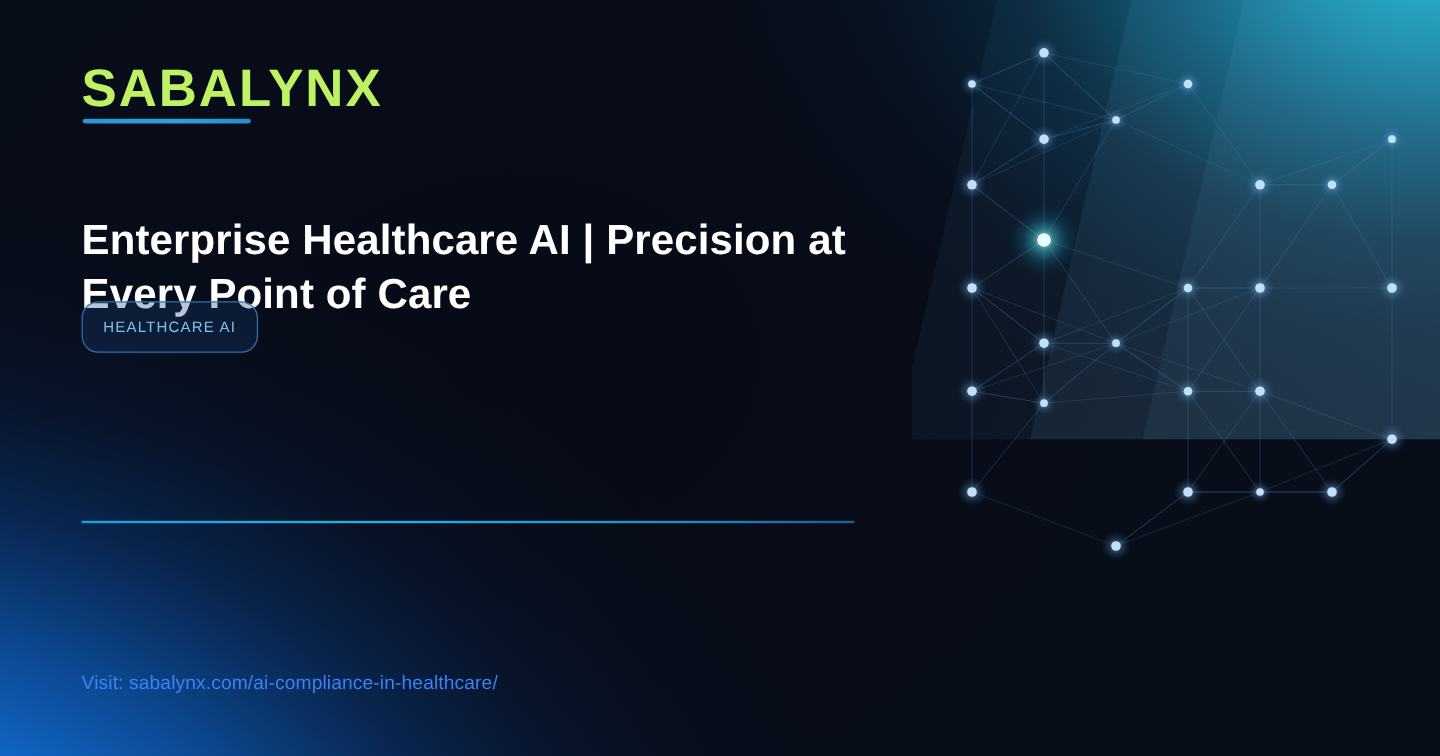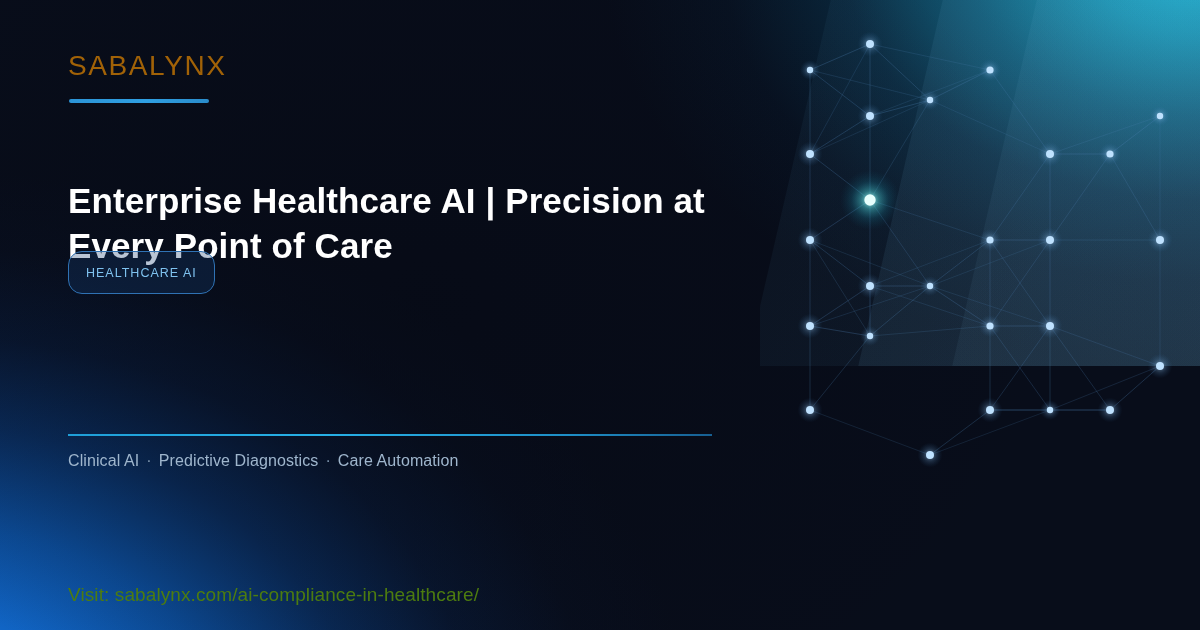--- a/index.html
+++ b/index.html
@@ -106,24 +106,24 @@
     left: 68px;
     top: 0;
     width: 700px;
     height: 630px;
   }
 
   .logo {
     position: absolute;
     top: 52px;
     left: 0;
-    font-size: 28px;
-    font-weight: 400;
+    font-size: 44px;
+    font-weight: 700;
     letter-spacing: 1.6px;
-    color: #a16207;
+    color: #bef264;
     line-height: 1;
   }
   .logo-rule {
     position: absolute;
     top: 99px;
     left: 1px;
     width: 140px;
     height: 4px;
     background: linear-gradient(90deg, #2c94d6 0%, #2f9fe2 55%, #2a8ccb 100%);
     border-radius: 2px;
@@ -186,24 +186,24 @@
     letter-spacing: 0.1px;
     white-space: nowrap;
   }
   .keywords .sep {
     color: #7e96ae;
     padding: 0 7px;
   }
 
   .visit {
     position: absolute;
-    top: 584px;
-    left: 0;
-    font-size: 19px;
-    color: #4d7c0f;
+    top: 561px;
+    left: 0;
+    font-size: 16px;
+    color: #3b82f6;
     letter-spacing: 0.1px;
   }
 </style>
 </head>
 <body>
 
 <div class="card">
 
   <div class="bg-base"></div>
   <div class="bg-blue"></div>
@@ -366,18 +366,17 @@
 
     <div class="logo-rule"></div>
 
 
     <h1 class="headline">Enterprise Healthcare AI | Precision at Every Point of Care</h1>
 
     <div class="badge">HEALTHCARE AI</div>
 
     <div class="divider"></div>
 
-    <div class="keywords" id="keywords"><span>Clinical AI</span><span class="sep">·</span><span>Predictive Diagnostics</span><span class="sep">·</span><span>Care Automation</span></div>
 
     <div class="visit">Visit: sabalynx.com/ai-compliance-in-healthcare/</div>
 
   </div>
 </div>
 
 </body></html>

